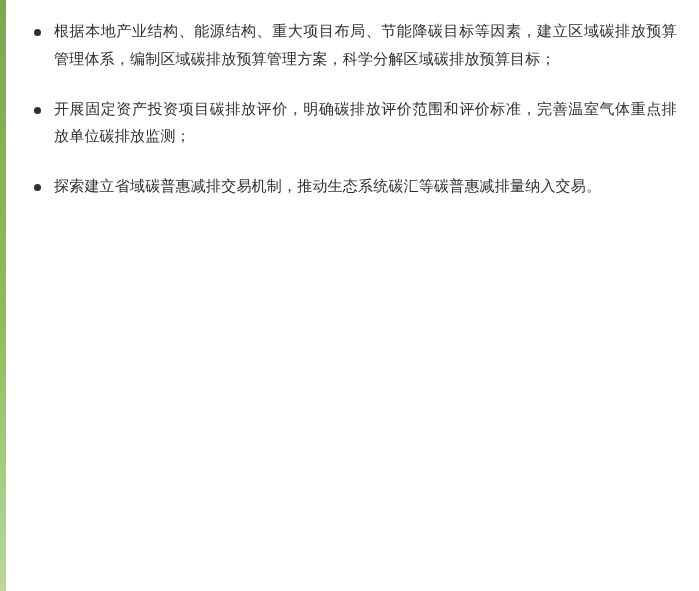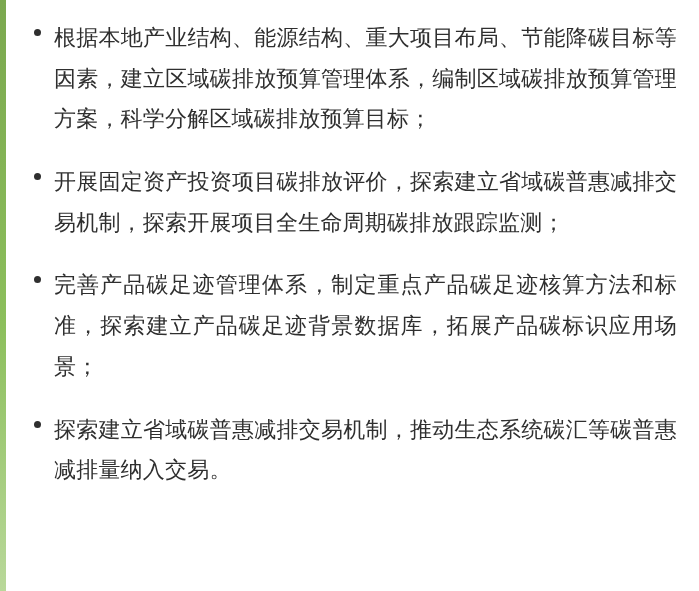--- a/index.html
+++ b/index.html
@@ -42,21 +42,21 @@
   ul.bullet-list {
     list-style: none;
     margin: 0;
     padding: 0;
   }
   ul.bullet-list > li {
     position: relative;
     padding-left: 26px;
     margin-bottom: 22px;
     color: #2f2f2f;
-    font-size: 22px;
+    font-size: 15px;
     line-height: 1.85;
     text-align: justify;
     letter-spacing: 0.2px;
   }
   ul.bullet-list > li:last-child {
     margin-bottom: 0;
   }
   .bullet-dot {
     position: absolute;
     left: 6px;
@@ -82,27 +82,23 @@
 
       <li>
         <span class="bullet-dot"></span>
         <span class="para-text">根据本地产业结构、能源结构、重大项目布局、节能降碳目标等因素，建立区域碳排放预算管理体系，编制区域碳排放预算管理方案，科学分解区域碳排放预算目标；</span>
       </li>
 
 
 
       <li>
         <span class="bullet-dot"></span>
-        <span class="para-text">开展固定资产投资项目碳排放评价，探索建立省域碳普惠减排交易机制，探索开展项目全生命周期碳排放跟踪监测；</span>
+        <span class="para-text">开展固定资产投资项目碳排放评价，明确碳排放评价范围和评价标准，完善温室气体重点排放单位碳排放监测；</span>
       </li>
 
-      <li>
-        <span class="bullet-dot"></span>
-        <span class="para-text">完善产品碳足迹管理体系，制定重点产品碳足迹核算方法和标准，探索建立产品碳足迹背景数据库，拓展产品碳标识应用场景；</span>
-      </li>
 
       <li>
         <span class="bullet-dot"></span>
         <span class="para-text">探索建立省域碳普惠减排交易机制，推动生态系统碳汇等碳普惠减排量纳入交易。</span>
       </li>
 
     </ul>
   </div>
 
 </div>

